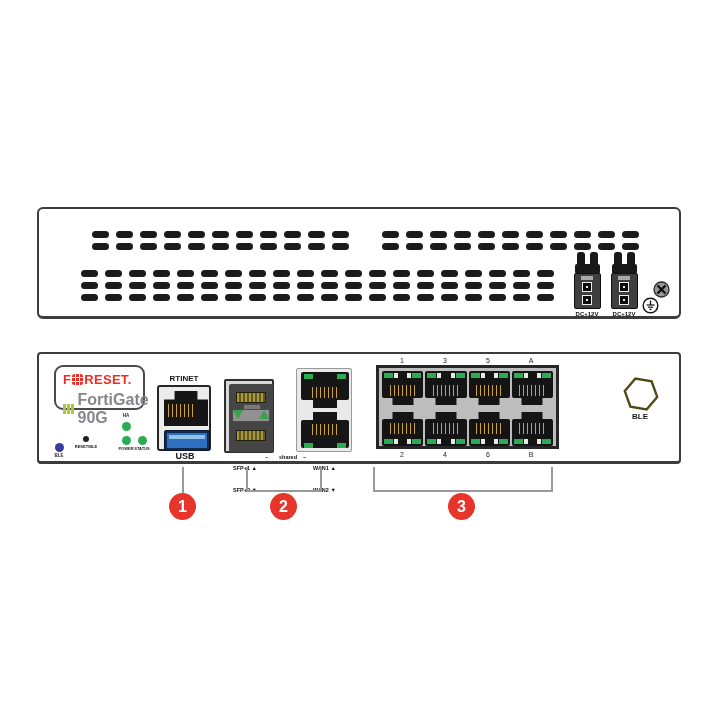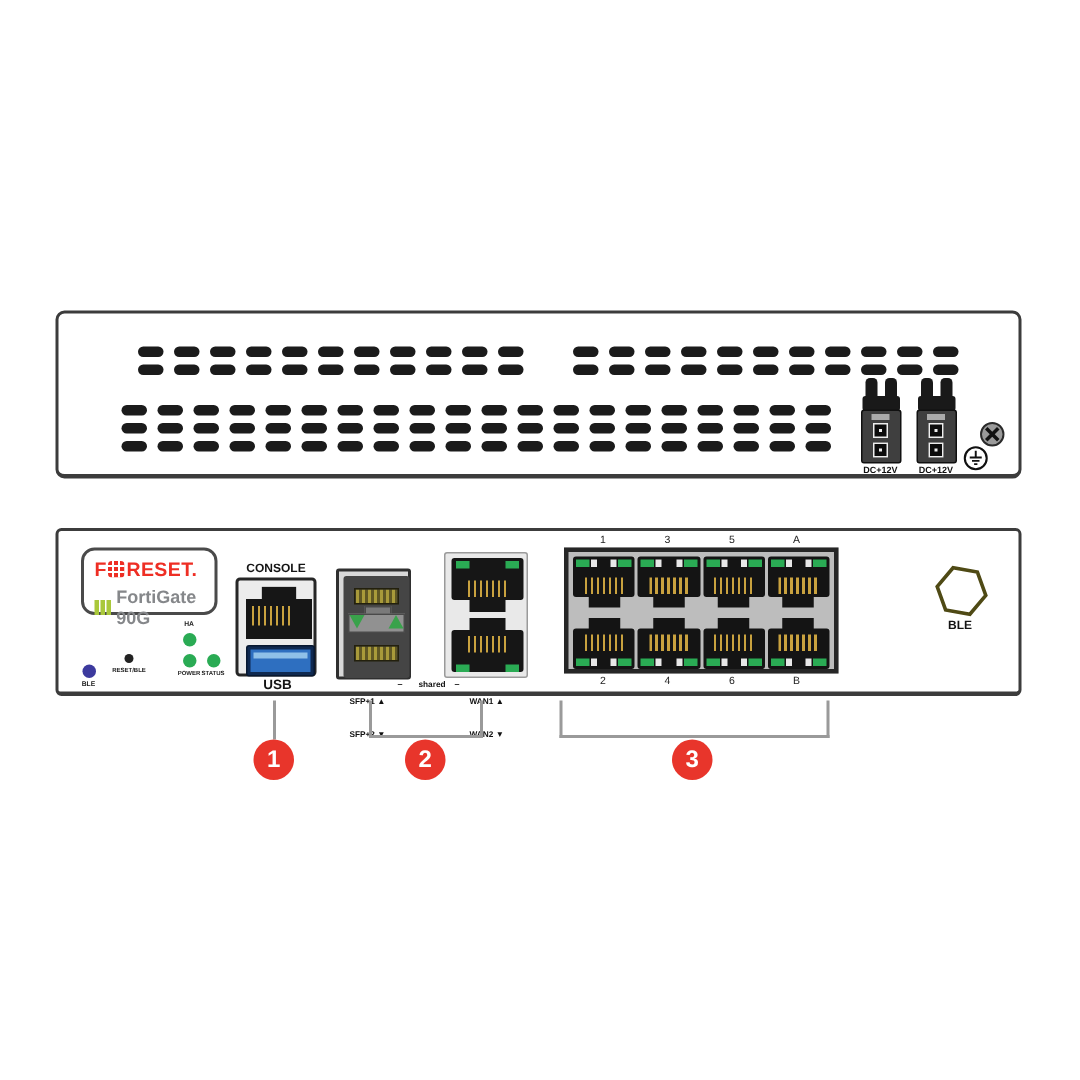--- a/index.html
+++ b/index.html
@@ -29,21 +29,21 @@
             border-radius:9px;box-sizing:border-box;background:#fff;padding:6px 0 0 7px;}
   .logo-row{display:flex;align-items:center;color:#ee2e24;font-weight:bold;font-size:13px;
             letter-spacing:.3px;line-height:1;}
   .logo-o{display:inline-block;width:11px;height:11px;margin:0 1px;border-radius:2.5px;background-color:#ee2e24;
     background-image:
       linear-gradient(90deg,transparent 0 2.8px,#fff 2.8px 4px,transparent 4px 7px,#fff 7px 8.2px,transparent 8.2px),
       linear-gradient(0deg,transparent 0 2.8px,#fff 2.8px 4px,transparent 4px 7px,#fff 7px 8.2px,transparent 8.2px);}
   .model-row{display:flex;align-items:center;margin-top:5px;}
   .bars{display:flex;gap:1.5px;margin-right:4px;}
   .bars i{width:2.5px;height:10px;background:#a9c83b;}
-  .model-text{font-size:12px;color:#85878a;font-weight:bold;}
+  .model-text{font-size:16px;color:#85878a;font-weight:bold;}
 
   .led{position:absolute;border-radius:50%;}
   .microlabel{position:absolute;text-align:center;color:#222;line-height:1;font-weight:bold;}
 
   .module{position:absolute;box-sizing:border-box;}
   #console-module{left:118px;top:31px;width:54px;height:66px;background:#ececec;
                   border:2px solid #262626;border-radius:3px;}
   .console-rj45{position:absolute;left:5px;top:4px;width:44px;height:35px;background:#161616;
     clip-path:polygon(24% 0,76% 0,76% 24%,100% 24%,100% 100%,0 100%,0 24%,24% 24%);}
   .pins{position:absolute;background:repeating-linear-gradient(90deg,#c9a23f 0 1.5px,transparent 1.5px 4px);}
@@ -298,21 +298,21 @@
     <div class="led" style="left:44px;top:82px;width:6px;height:6px;background:#222"></div>
     <div class="microlabel" style="left:33px;top:91px;width:28px;font-size:4px">RESET/BLE</div>
 
     <div class="microlabel" style="left:77px;top:60px;width:20px;font-size:4.5px">HA</div>
     <div class="led" style="left:82.5px;top:67.5px;width:9px;height:9px;background:#2aab54"></div>
     <div class="led" style="left:82.5px;top:81.5px;width:9px;height:9px;background:#2aab54"></div>
     <div class="led" style="left:98.5px;top:81.5px;width:9px;height:9px;background:#2aab54"></div>
     <div class="microlabel" style="left:77px;top:93px;width:20px;font-size:4px">POWER</div>
     <div class="microlabel" style="left:93px;top:93px;width:20px;font-size:4px">STATUS</div>
 
-    <div class="biglabel" style="left:115px;top:21px;width:60px;font-size:8px">CONSOLE</div>
+    <div class="biglabel" style="left:115px;top:21px;width:60px;font-size:8px">RTINET</div>
     <div class="module" id="console-module">
       <div class="console-rj45"></div>
       <div class="pins console-pins"></div>
       <div class="usb-port">
         <div class="usb-inner">
             <div class="usb-stripe"></div>
           </div>
       </div>
     </div>
     <div class="biglabel" style="left:126px;top:98px;width:40px;font-size:9px">USB</div>

